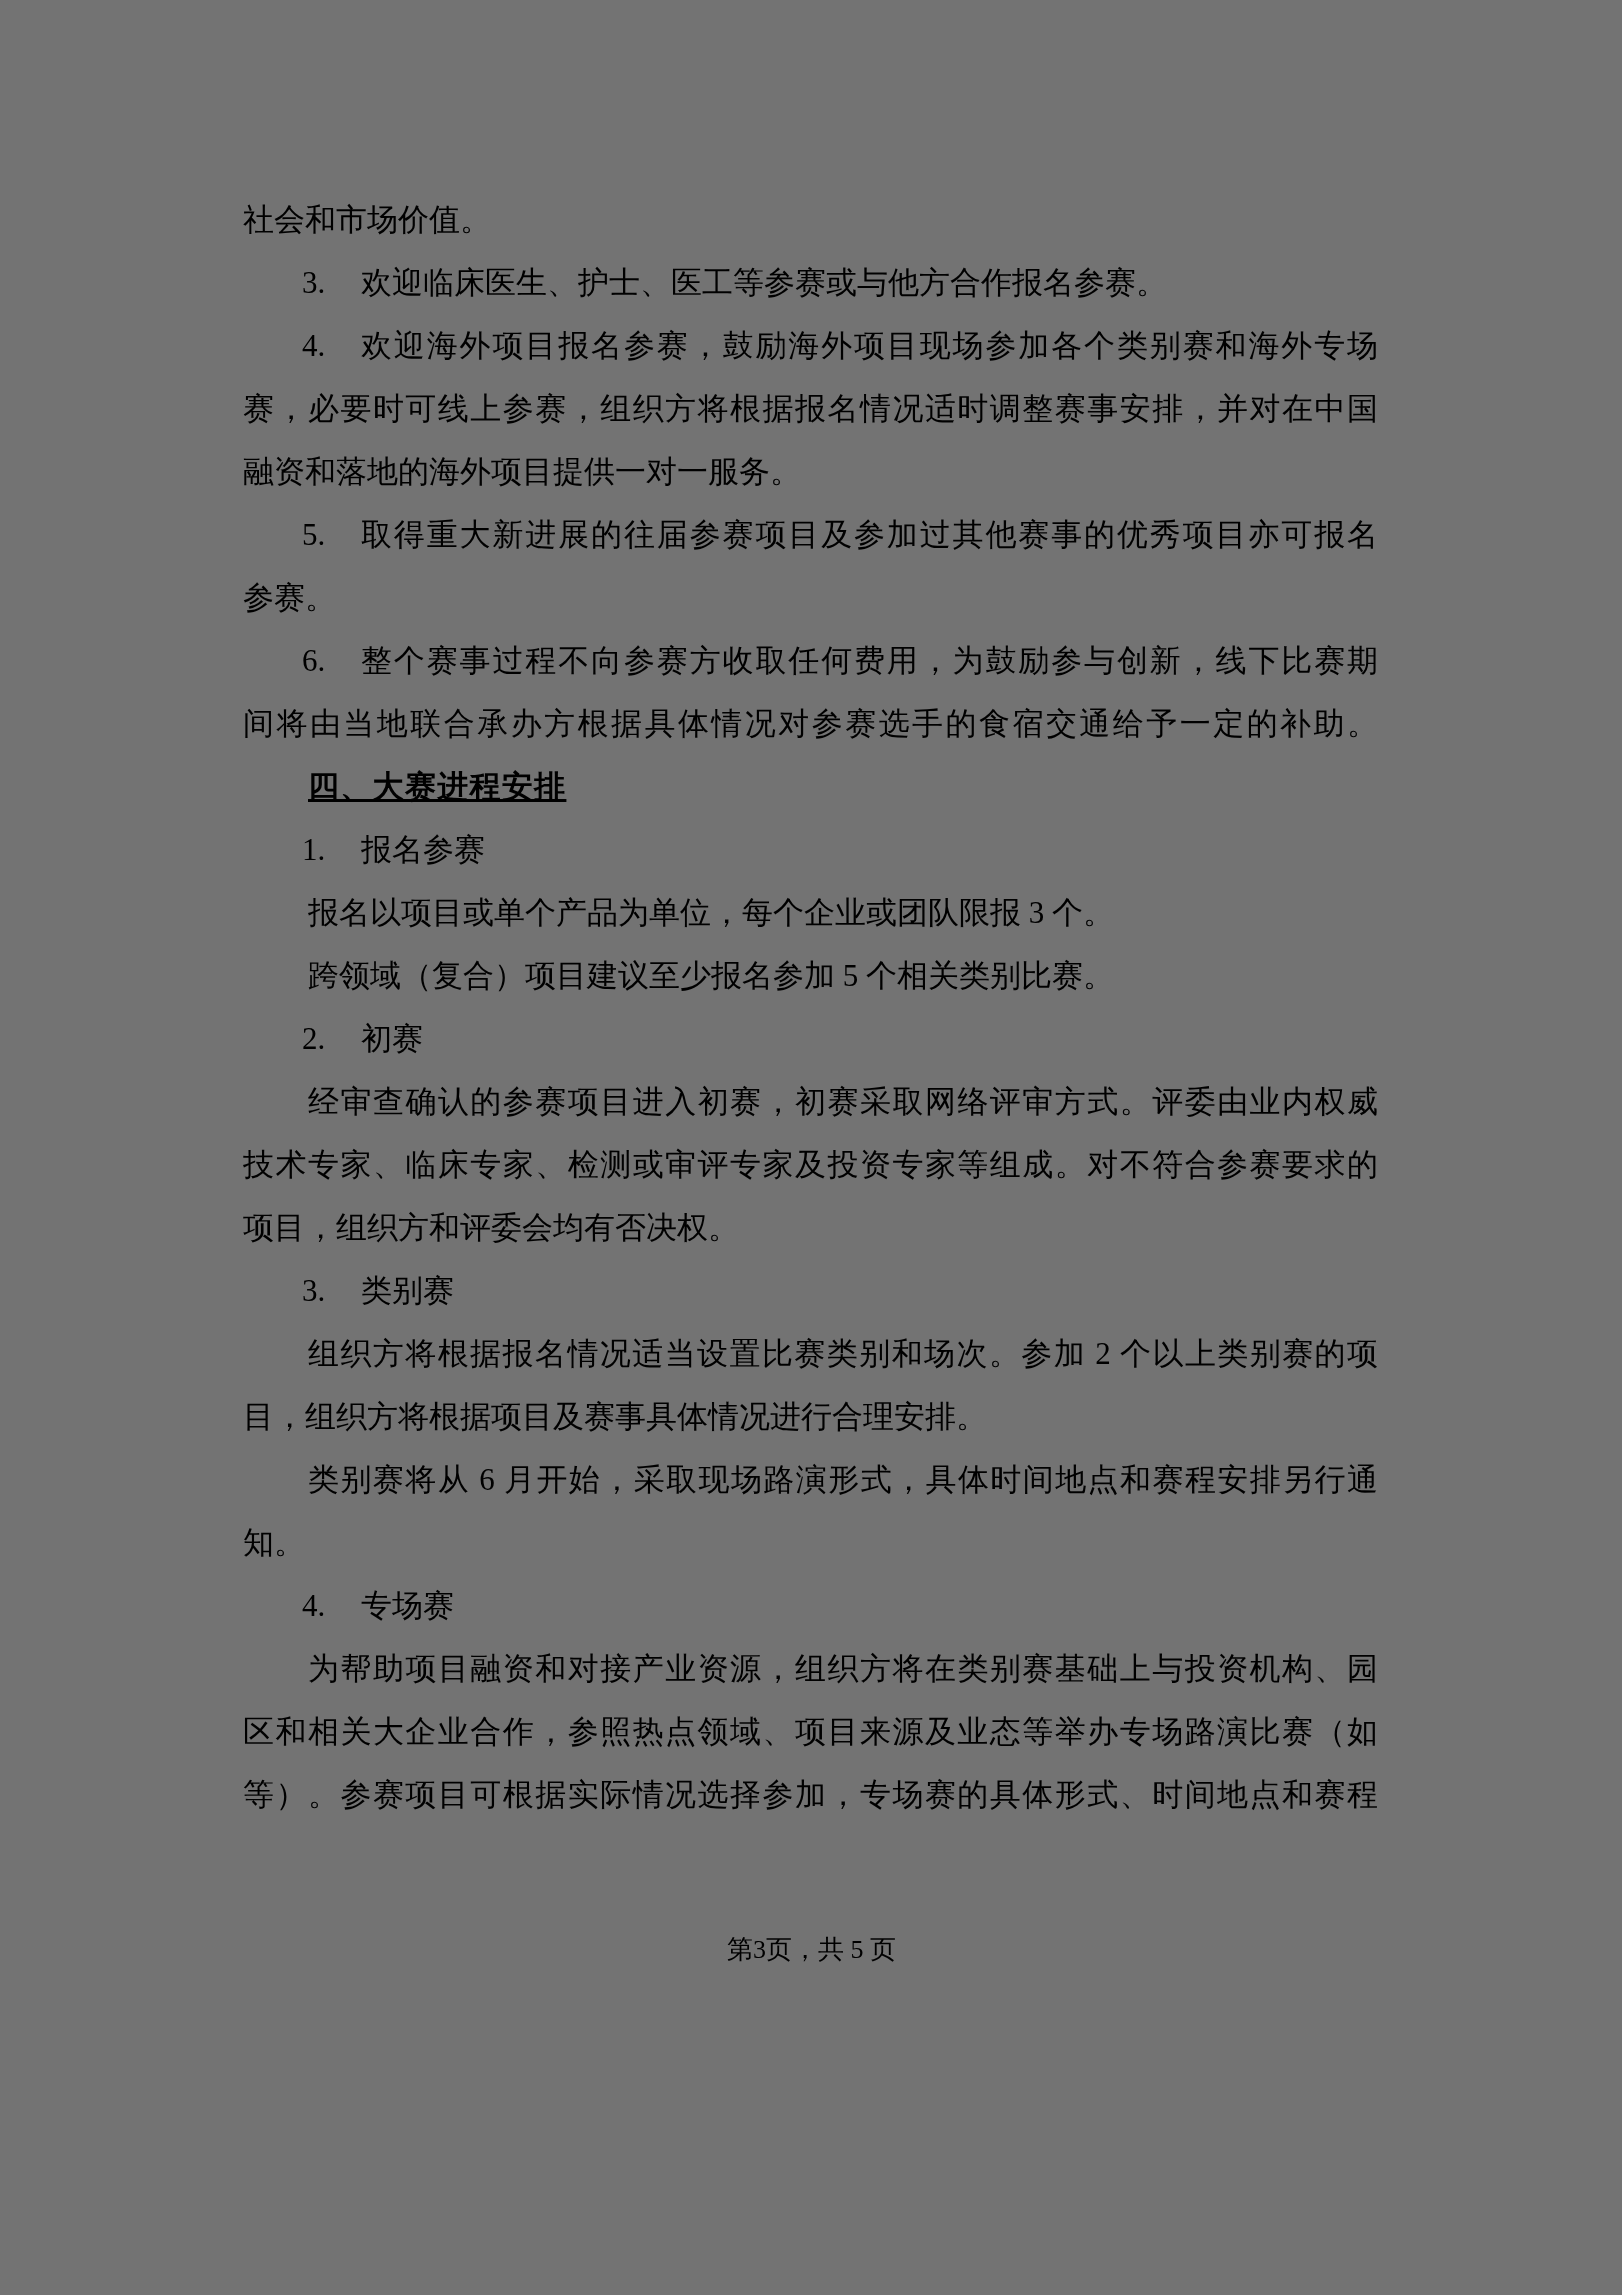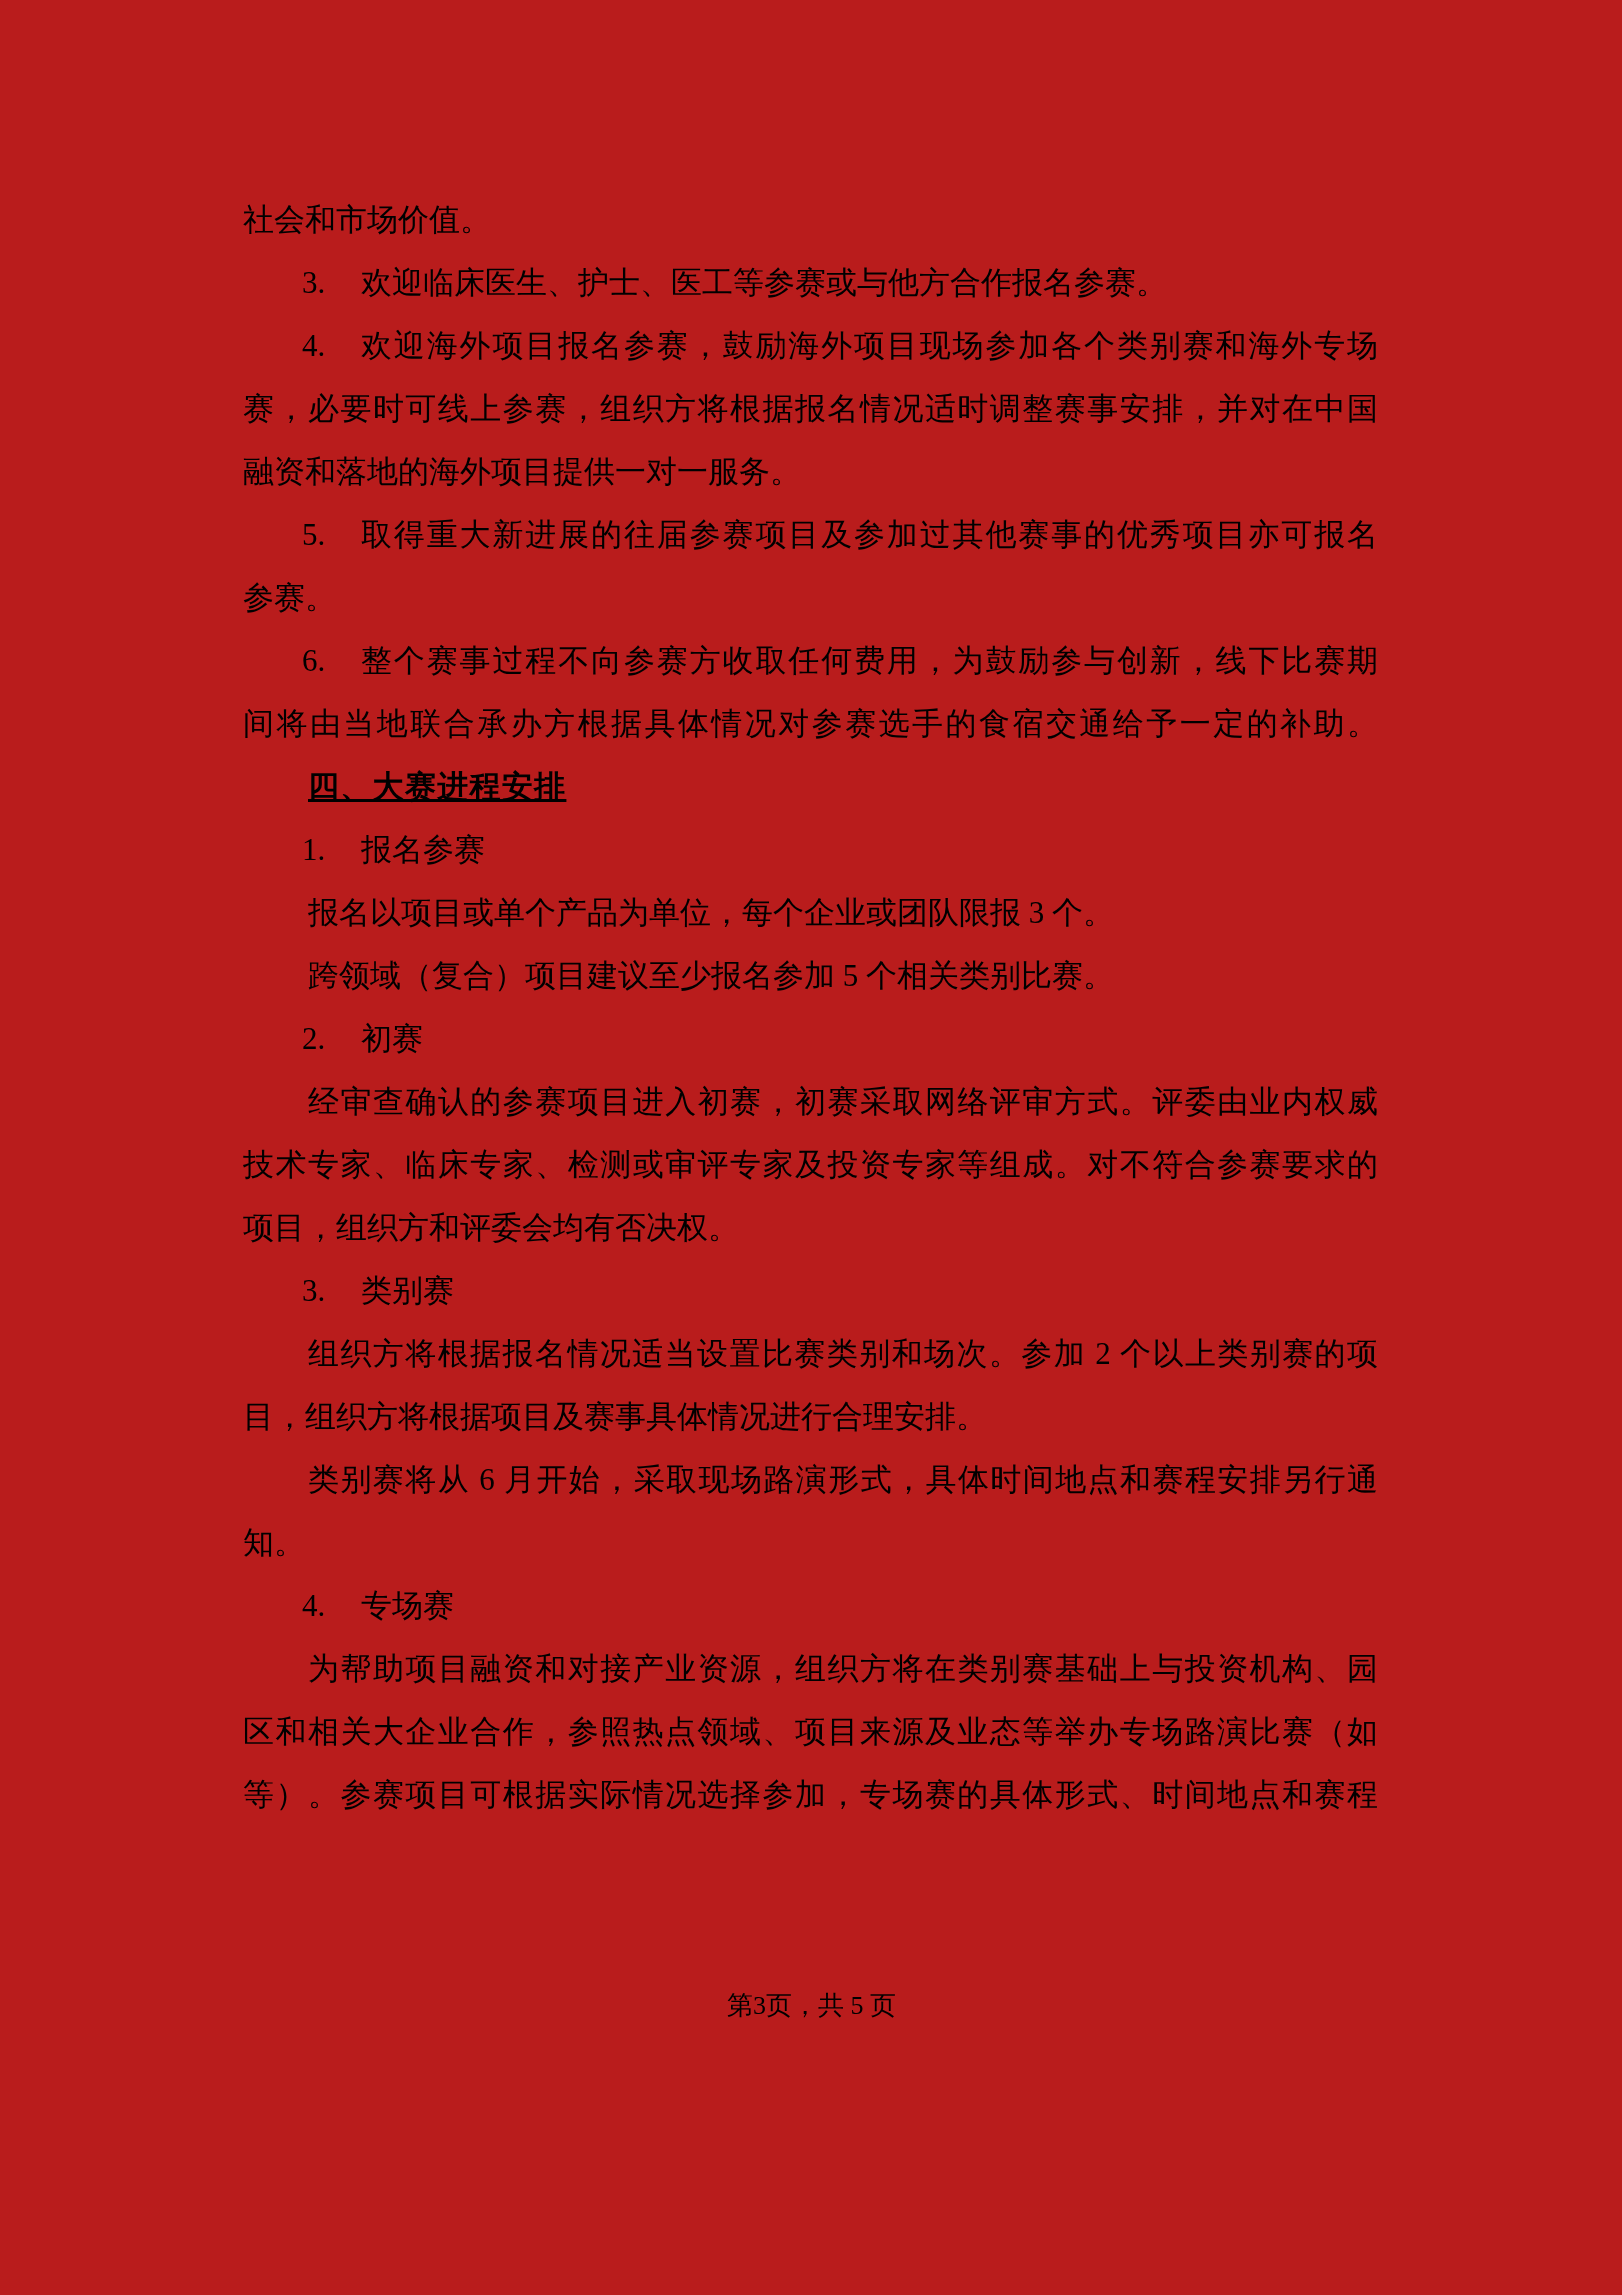--- a/index.html
+++ b/index.html
@@ -5,21 +5,21 @@
   html, body {
     margin: 0;
     padding: 0;
     background: #888;
   }
   .page {
     position: relative;
     width: 1623px;
     height: 2295px;
     margin: 0 auto;
-    background: #b91c1c;
+    background: #737373;
     color: #000000;
     font-family: "Liberation Serif", "DejaVu Serif", serif;
     overflow: hidden;
   }
   .text-block {
     position: absolute;
     left: 243px;
     top: 188px;
     width: 1135px;
     font-size: 31px;
@@ -54,21 +54,21 @@
     padding-left: 65px;
     font-weight: bold;
     font-family: "Liberation Sans", "DejaVu Sans", sans-serif;
     letter-spacing: 1.3px;
   }
   .bold { font-weight: bold; text-decoration: underline; }
   .footer {
     position: absolute;
     left: 0;
     width: 100%;
-    top: 1990px;
+    top: 1934px;
     text-align: center;
     font-size: 26px;
     line-height: 1.2;
   }
 </style>
 </head>
 <body>
 
 <div class="page">
   <div class="text-block">

